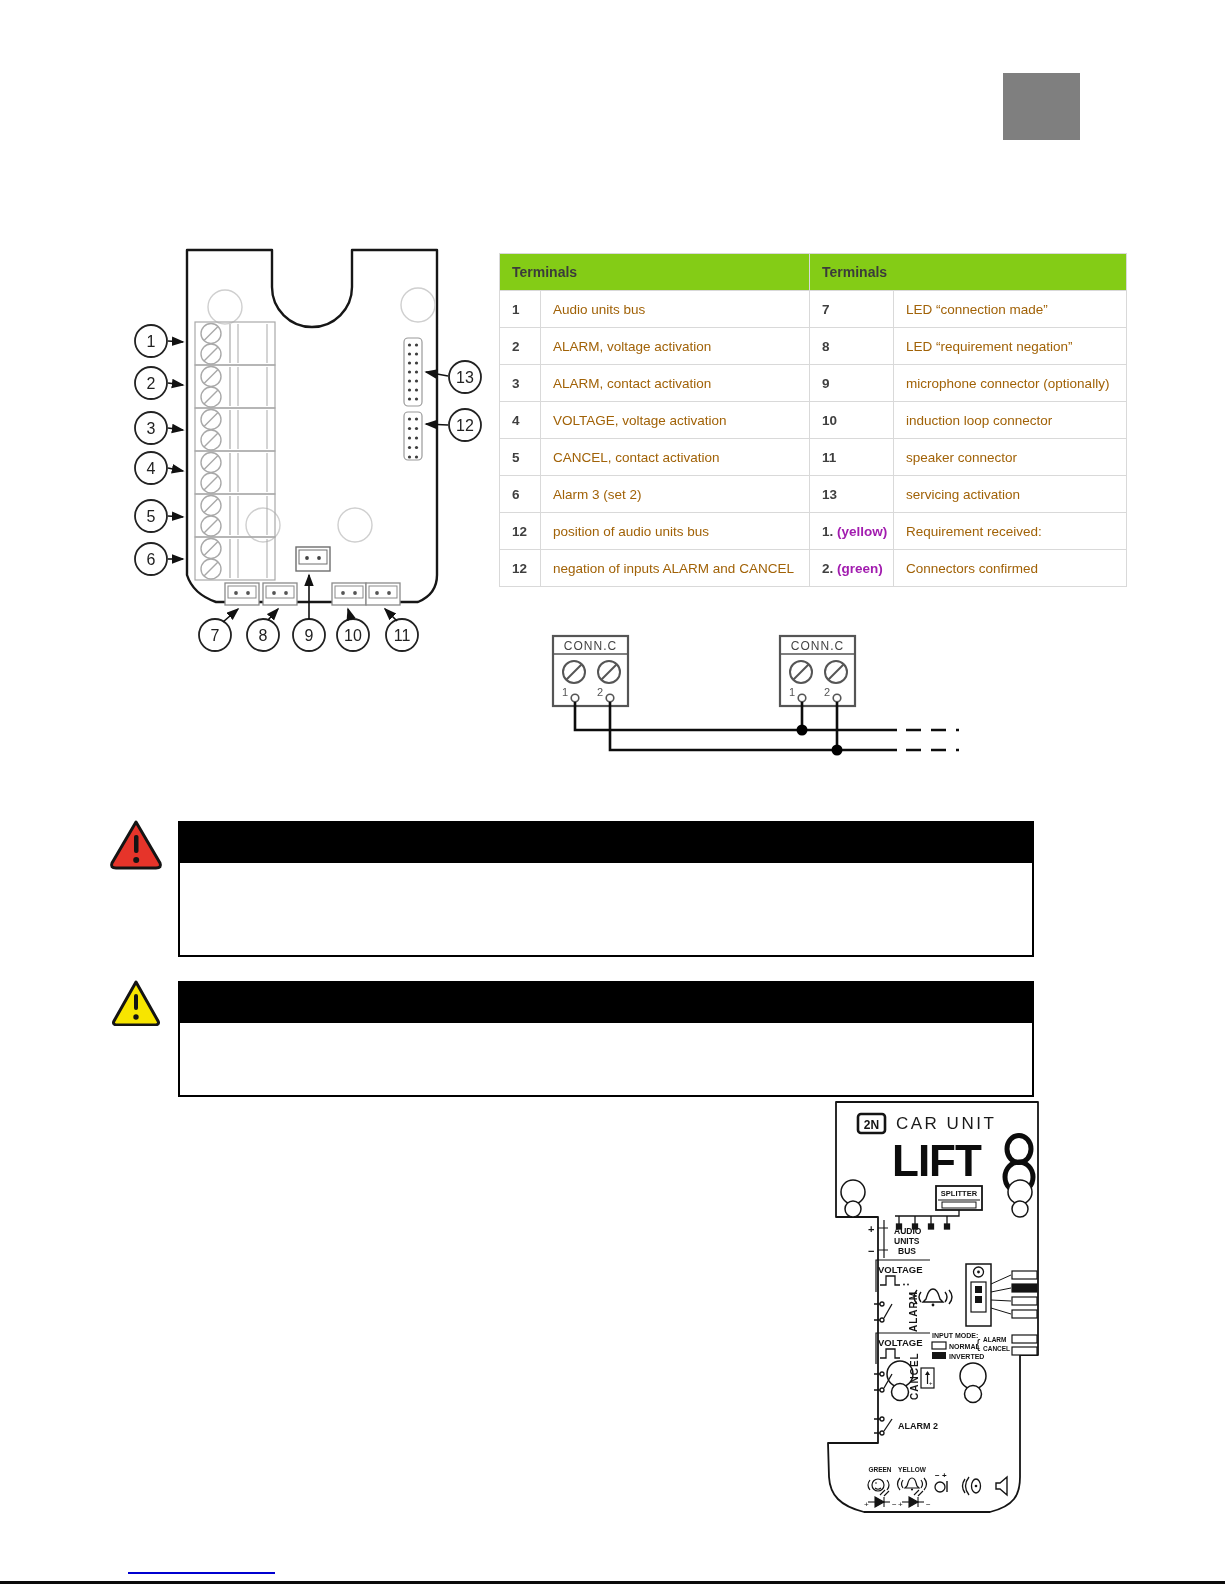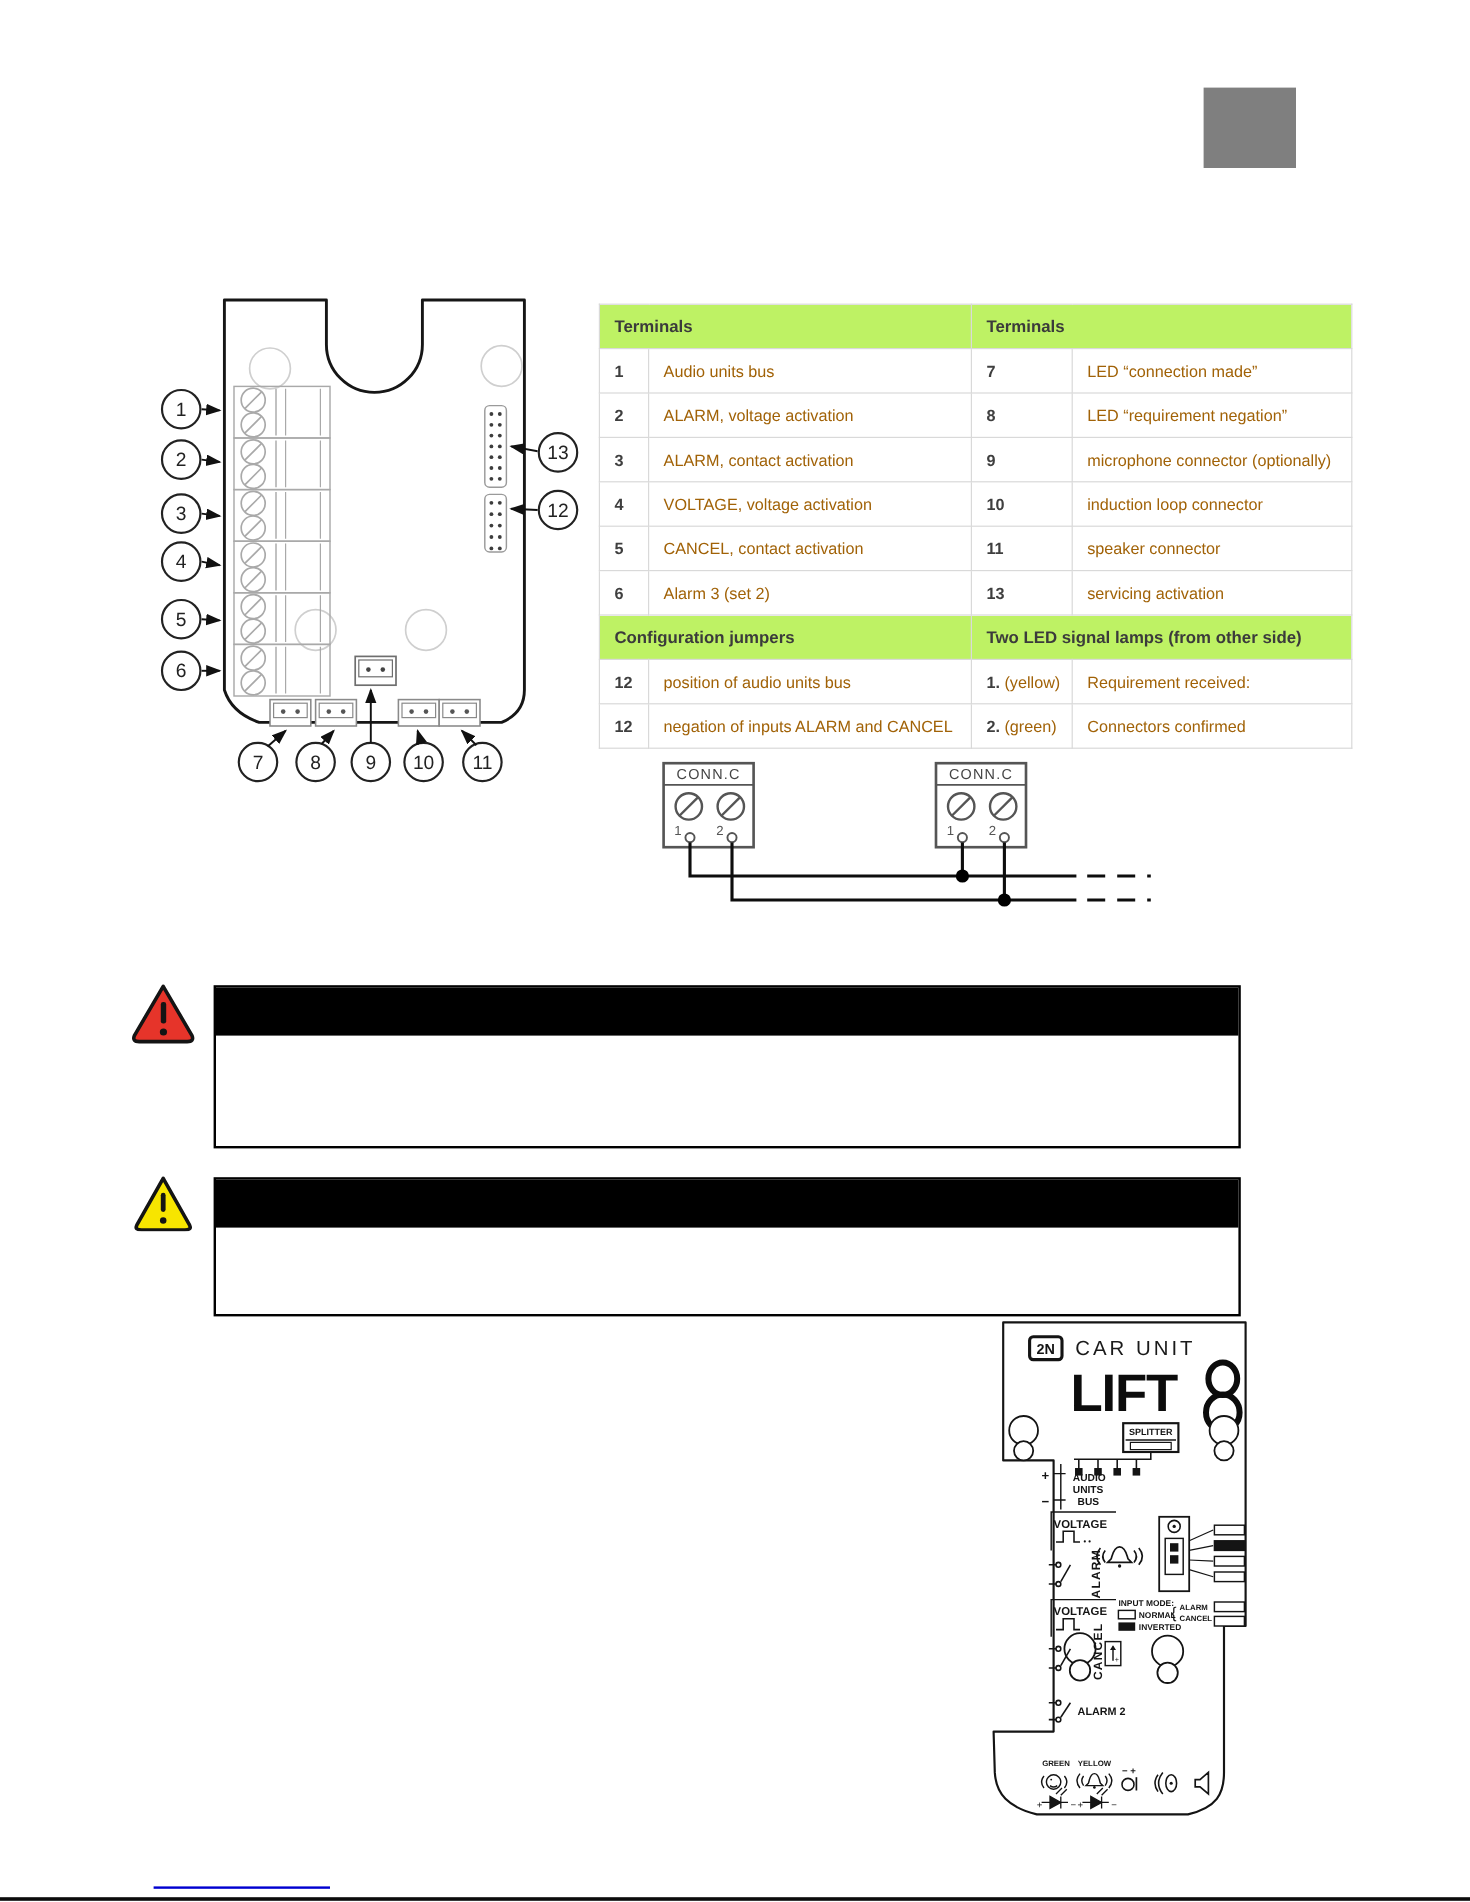--- a/index.html
+++ b/index.html
@@ -10,23 +10,23 @@
   svg text{font-family:"Liberation Sans",sans-serif;}
 
   
   .graybox{left:1003px;top:73px;width:77px;height:67px;background:#7f7f7f;}
 
   
   table.tt{position:absolute;left:499px;top:253px;width:627px;border-collapse:collapse;
            table-layout:fixed;}
   table.tt td{border:1px solid #d9d9d9;height:36px;font-size:13.5px;color:#a16207;
               padding:0 4px 0 12px;background:#fff;white-space:nowrap;overflow:hidden;}
-  table.tt tr.hdr td{background:#bef264;font-weight:bold;color:#3b3b3b;font-size:14px;}
+  table.tt tr.hdr td{background:#84cc16;font-weight:bold;color:#3b3b3b;font-size:14px;}
   table.tt td.num{font-weight:bold;color:#3f3f3f;}
-  table.tt td.num .plain{font-weight:normal;color:#a16207;}
+  table.tt td.num .plain{font-weight:bold;color:#a21caf;}
 
   
   .warnbox{position:absolute;left:178px;width:852px;border:2px solid #000;background:#fff;}
   .warnbox .bar{height:40px;background:#000;}
   .w1{top:821px;}   .w1 .body{height:92px;}
   .w2{top:981px;}   .w2 .body{height:72px;}
 
   .footer-link{left:128px;top:1572px;width:147px;height:2px;background:#0000d0;display:block;}
   .bottom-rule{left:0;top:1581px;width:1225px;height:3px;background:#0b0b0b;}
 </style>
@@ -224,24 +224,20 @@
       <td>CANCEL, contact activation</td>
       <td class="num">11</td>
       <td>speaker connector</td>
     </tr>
     <tr>
       <td class="num">6</td>
       <td>Alarm 3 (set 2)</td>
       <td class="num">13</td>
       <td>servicing activation</td>
     </tr>
-    <tr class="hdr">
-      <td colspan="2">Configuration jumpers</td>
-      <td colspan="2">Two LED signal lamps (from other side)</td>
-    </tr>
     <tr>
       <td class="num">12</td>
       <td>position of audio units bus</td>
       <td class="num"><span>1.</span> <span class="plain">(yellow)</span></td>
       <td>Requirement received:</td>
     </tr>
     <tr>
       <td class="num">12</td>
       <td>negation of inputs ALARM and CANCEL</td>
       <td class="num"><span>2.</span> <span class="plain">(green)</span></td>

